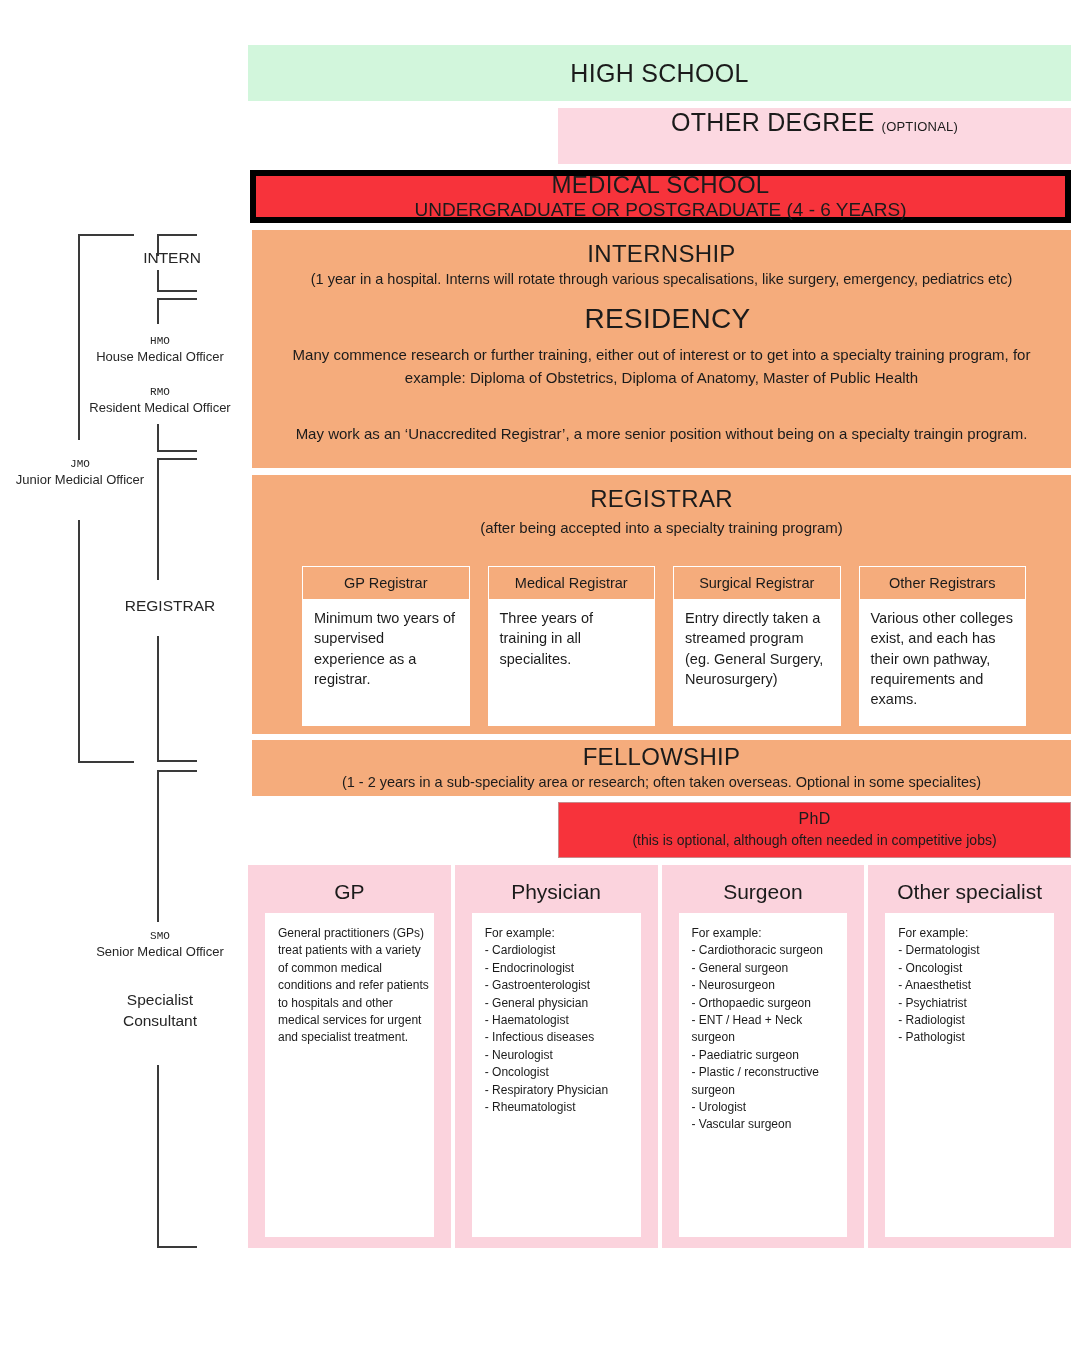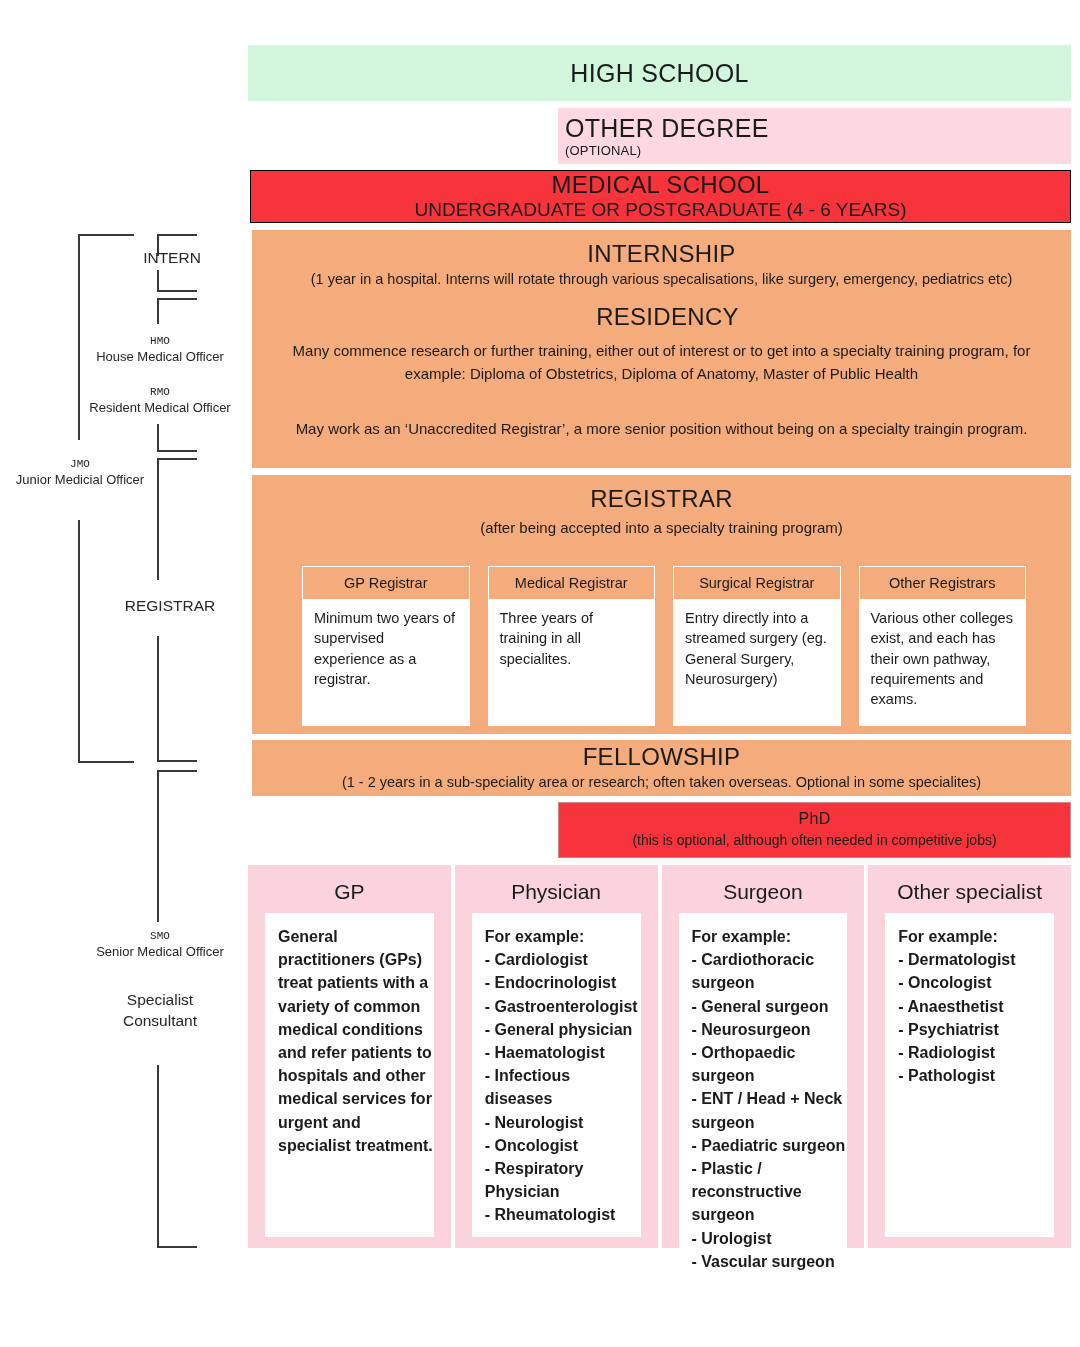--- a/index.html
+++ b/index.html
@@ -24,39 +24,39 @@
   .band .t1 { font-size: 25px; font-weight: 400; letter-spacing: .3px; line-height: 1.15; }
   .band .t2 { font-size: 19px; font-weight: 400; line-height: 1.2; }
   .band .sub { font-size: 14.5px; font-weight: 400; line-height: 1.45; }
 
   
   #high-school { left: 248px; top: 45px; width: 823px; height: 56px; background: #d2f6dc; }
   #high-school .t1 { font-size: 25px; }
 
   
   #other-degree { left: 558px; top: 108px; width: 513px; height: 56px; background: #fcd8e1;
-                  flex-direction: column; align-items: baseline; justify-content: center; }
+                  flex-direction: row; align-items: baseline; justify-content: center; }
   #other-degree .t1 { font-size: 25px; }
   #other-degree .opt { font-size: 13px; margin-left: 7px; letter-spacing: .2px; }
 
   
   #medical-school { left: 250px; top: 170px; width: 821px; height: 53px; background: #f7333b;
-                    border: 1px solid #000000; }
+                    border: 6px solid #000000; }
   #medical-school .t1 { font-size: 24px; }
   #medical-school .t2 { font-size: 19px; margin-top: 1px; }
 
   
   #internship { left: 252px; top: 230px; width: 819px; height: 70px; background: #f5ac7c; }
   #internship .t1 { font-size: 24px; }
   #internship .sub { font-size: 14.5px; margin-top: 2px; }
 
   
   #residency { left: 252px; top: 291px; width: 819px; height: 177px; background: #f5ac7c;
                justify-content: flex-start; padding-top: 12px; }
-  #residency .t1 { font-size: 24px; margin-left: 12px; }
+  #residency .t1 { font-size: 28px; margin-left: 12px; }
   #residency .p { font-size: 15px; line-height: 1.55; margin-top: 8px; }
   #residency .p2 { font-size: 15px; margin-top: 35px; }
 
   
   #registrar { left: 252px; top: 475px; width: 819px; height: 259px; background: #f5ac7c;
                justify-content: flex-start; padding-top: 10px; }
   #registrar .t1 { font-size: 24px; }
   #registrar .sub { font-size: 15px; margin-top: 4px; }
   #reg-cards { position: absolute; left: 302px; top: 566px; width: 724px; height: 160px;
                display: flex; gap: 18px; }
@@ -78,22 +78,22 @@
   #phd .t1 { font-size: 16px; }
   #phd .sub { font-size: 14px; margin-top: 1px; }
 
   
   #specialists { position: absolute; left: 248px; top: 865px; width: 823px; height: 383px;
                  display: flex; gap: 4px; }
   .spec-col { flex: 1; background: #fbd3dd; display: flex; flex-direction: column;
               align-items: center; padding: 9px 0 11px; }
   .spec-col .hd { font-size: 21px; line-height: 1.1; padding: 6px 0 10px; }
   .spec-col .bd { background: #ffffff; width: calc(100% - 34px); flex: 1;
-                  font-size: 16px; line-height: 1.45; padding: 12px 0 10px 13px;
-                  text-align: left; font-weight: bold; }
+                  font-size: 12px; line-height: 1.45; padding: 12px 0 10px 13px;
+                  text-align: left; }
   .spec-col .bd .line { white-space: normal; }
 
   
   #brackets { position: absolute; left: 0; top: 0; width: 248px; height: 1347px; }
   .lbl { position: absolute; text-align: center; color: #262626; }
   .lbl .abbr { font-size: 11px; line-height: 1.25; font-family: Liberation Mono, monospace; }
   .lbl .full { font-size: 13px; line-height: 1.3; }
   .lbl .one { font-size: 15.5px; line-height: 1.35; }
   .brk { position: absolute; border-color: #3a3a3a; border-style: solid; border-width: 0; }
 </style>
@@ -180,21 +180,21 @@
     <div class="reg-card">
       <div class="hd">GP Registrar</div>
       <div class="bd">Minimum two years of supervised experience as a registrar.</div>
     </div>
     <div class="reg-card">
       <div class="hd">Medical Registrar</div>
       <div class="bd">Three years of training in all specialites.</div>
     </div>
     <div class="reg-card">
       <div class="hd">Surgical Registrar</div>
-      <div class="bd">Entry directly into a streamed surgery (eg. General Surgery, Neurosurgery)</div>
+      <div class="bd">Entry directly taken a streamed program (eg. General Surgery, Neurosurgery)</div>
     </div>
     <div class="reg-card">
       <div class="hd">Other Registrars</div>
       <div class="bd">Various other colleges exist, and each has their own pathway, requirements and exams.</div>
     </div>
   </div>
 
   <div class="band" id="fellowship">
     <div class="t1">FELLOWSHIP</div>
     <div class="sub">(1 - 2 years in a sub-speciality area or research; often taken overseas. Optional in some specialites)</div>

